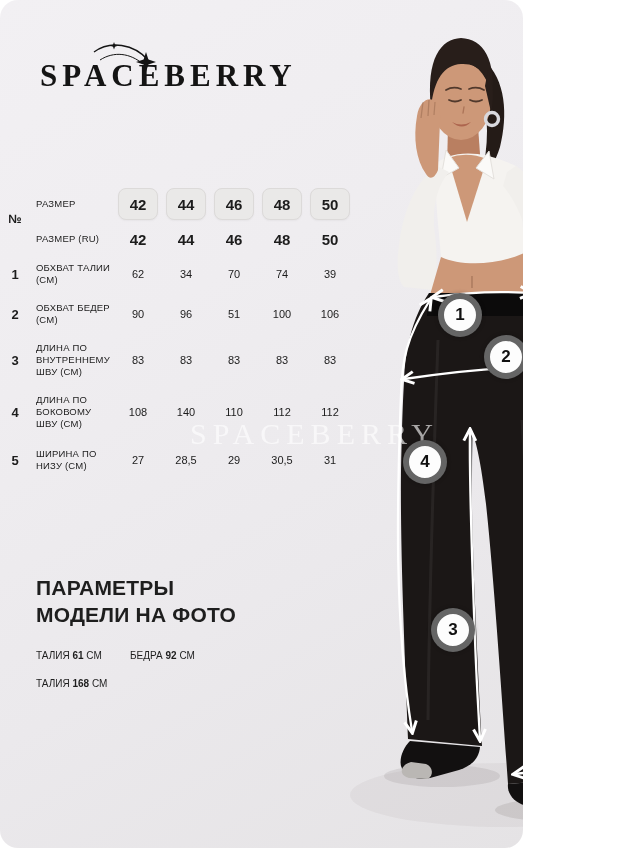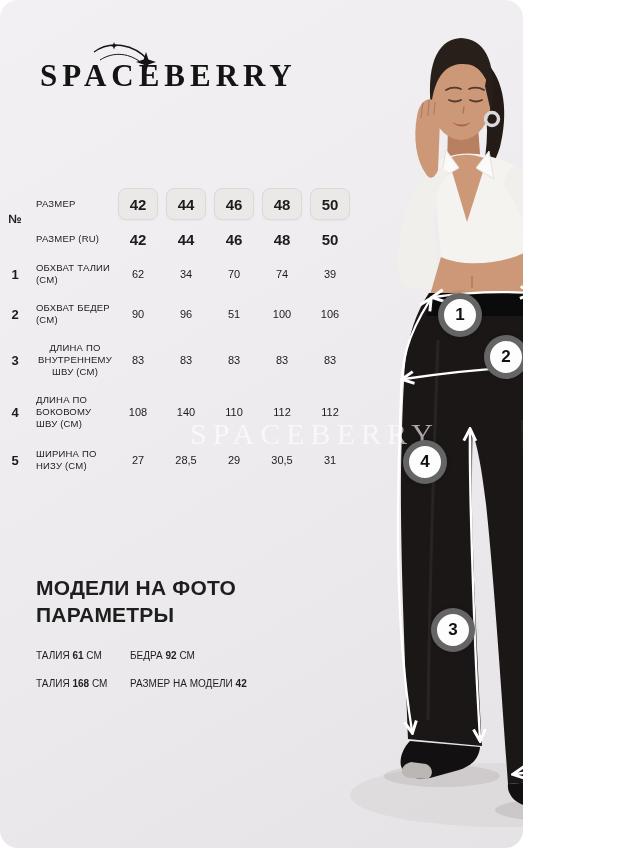--- a/index.html
+++ b/index.html
@@ -18,21 +18,21 @@
   .size-table{position:absolute;left:2px;top:184px;z-index:2;display:grid;
     grid-template-columns:26px 86px repeat(5,48px);color:#1c1c1c;}
   .trow{display:contents;}
   .cell{display:flex;align-items:center;justify-content:center;}
   .cell-num{font-size:13px;font-weight:700;justify-content:center;}
   .cell-label{justify-content:flex-start;padding-left:8px;font-size:9.5px;line-height:12px;
     font-weight:400;text-transform:uppercase;letter-spacing:0.2px;}
   .cell-val{font-size:11px;font-weight:400;}
   .val-bold{font-weight:700;font-size:15px;}
   .r0{height:40px;}.r1{height:30px;}.r2{height:40px;}.r3{height:40px;}
-  .r4{height:52px;text-align:center;}.r5{height:52px;}.r6{height:44px;}
+  .r4{height:52px;}.r5{height:52px;}.r6{height:44px;}
   .size-box{width:38px;height:30px;background:#eae9e8;border:1px solid #dcdad9;border-radius:8px;
     display:flex;align-items:center;justify-content:center;font-weight:700;font-size:15px;
     box-shadow:0 1px 2px rgba(0,0,0,0.04);}
   .num-header{position:absolute;left:2px;top:212px;width:26px;text-align:center;z-index:2;
     font-size:12px;font-weight:700;color:#1c1c1c;}
   
   .params{position:absolute;left:36px;top:574px;z-index:2;color:#1e1e1e;}
   .params-heading{font-size:21px;font-weight:600;line-height:27px;letter-spacing:0.2px;}
   .params-rows{margin-top:22px;font-size:10px;}
   .prow{display:flex;margin-bottom:17px;}
@@ -238,31 +238,30 @@
       <div class="cell cell-val r6">27</div>
       <div class="cell cell-val r6">28,5</div>
       <div class="cell cell-val r6">29</div>
       <div class="cell cell-val r6">30,5</div>
       <div class="cell cell-val r6">31</div>
     </div>
   </div>
 
   <div class="params">
     <div class="params-heading">
+      <div>ПАРАМЕТРЫ</div>
       <div>МОДЕЛИ НА ФОТО</div>
-      <div>ПАРАМЕТРЫ</div>
     </div>
     <div class="params-rows">
       <div class="prow">
         <div class="pitem pcol1"><span>ТАЛИЯ</span> <span class="pv">61</span> <span>СМ</span></div>
         <div class="pitem"><span>БЕДРА</span> <span class="pv">92</span> <span>СМ</span></div>
       </div>
       <div class="prow">
         <div class="pitem pcol1"><span>ТАЛИЯ</span> <span class="pv">168</span> <span>СМ</span></div>
-        <div class="pitem"><span>РАЗМЕР НА МОДЕЛИ</span> <span class="pv">42</span></div>
       </div>
     </div>
   </div>
 
   <div class="pm pm1">1</div>
   <div class="pm pm2">2</div>
   <div class="pm pm3">3</div>
   <div class="pm pm4">4</div>
   <div class="pm pm5">5</div>
 

